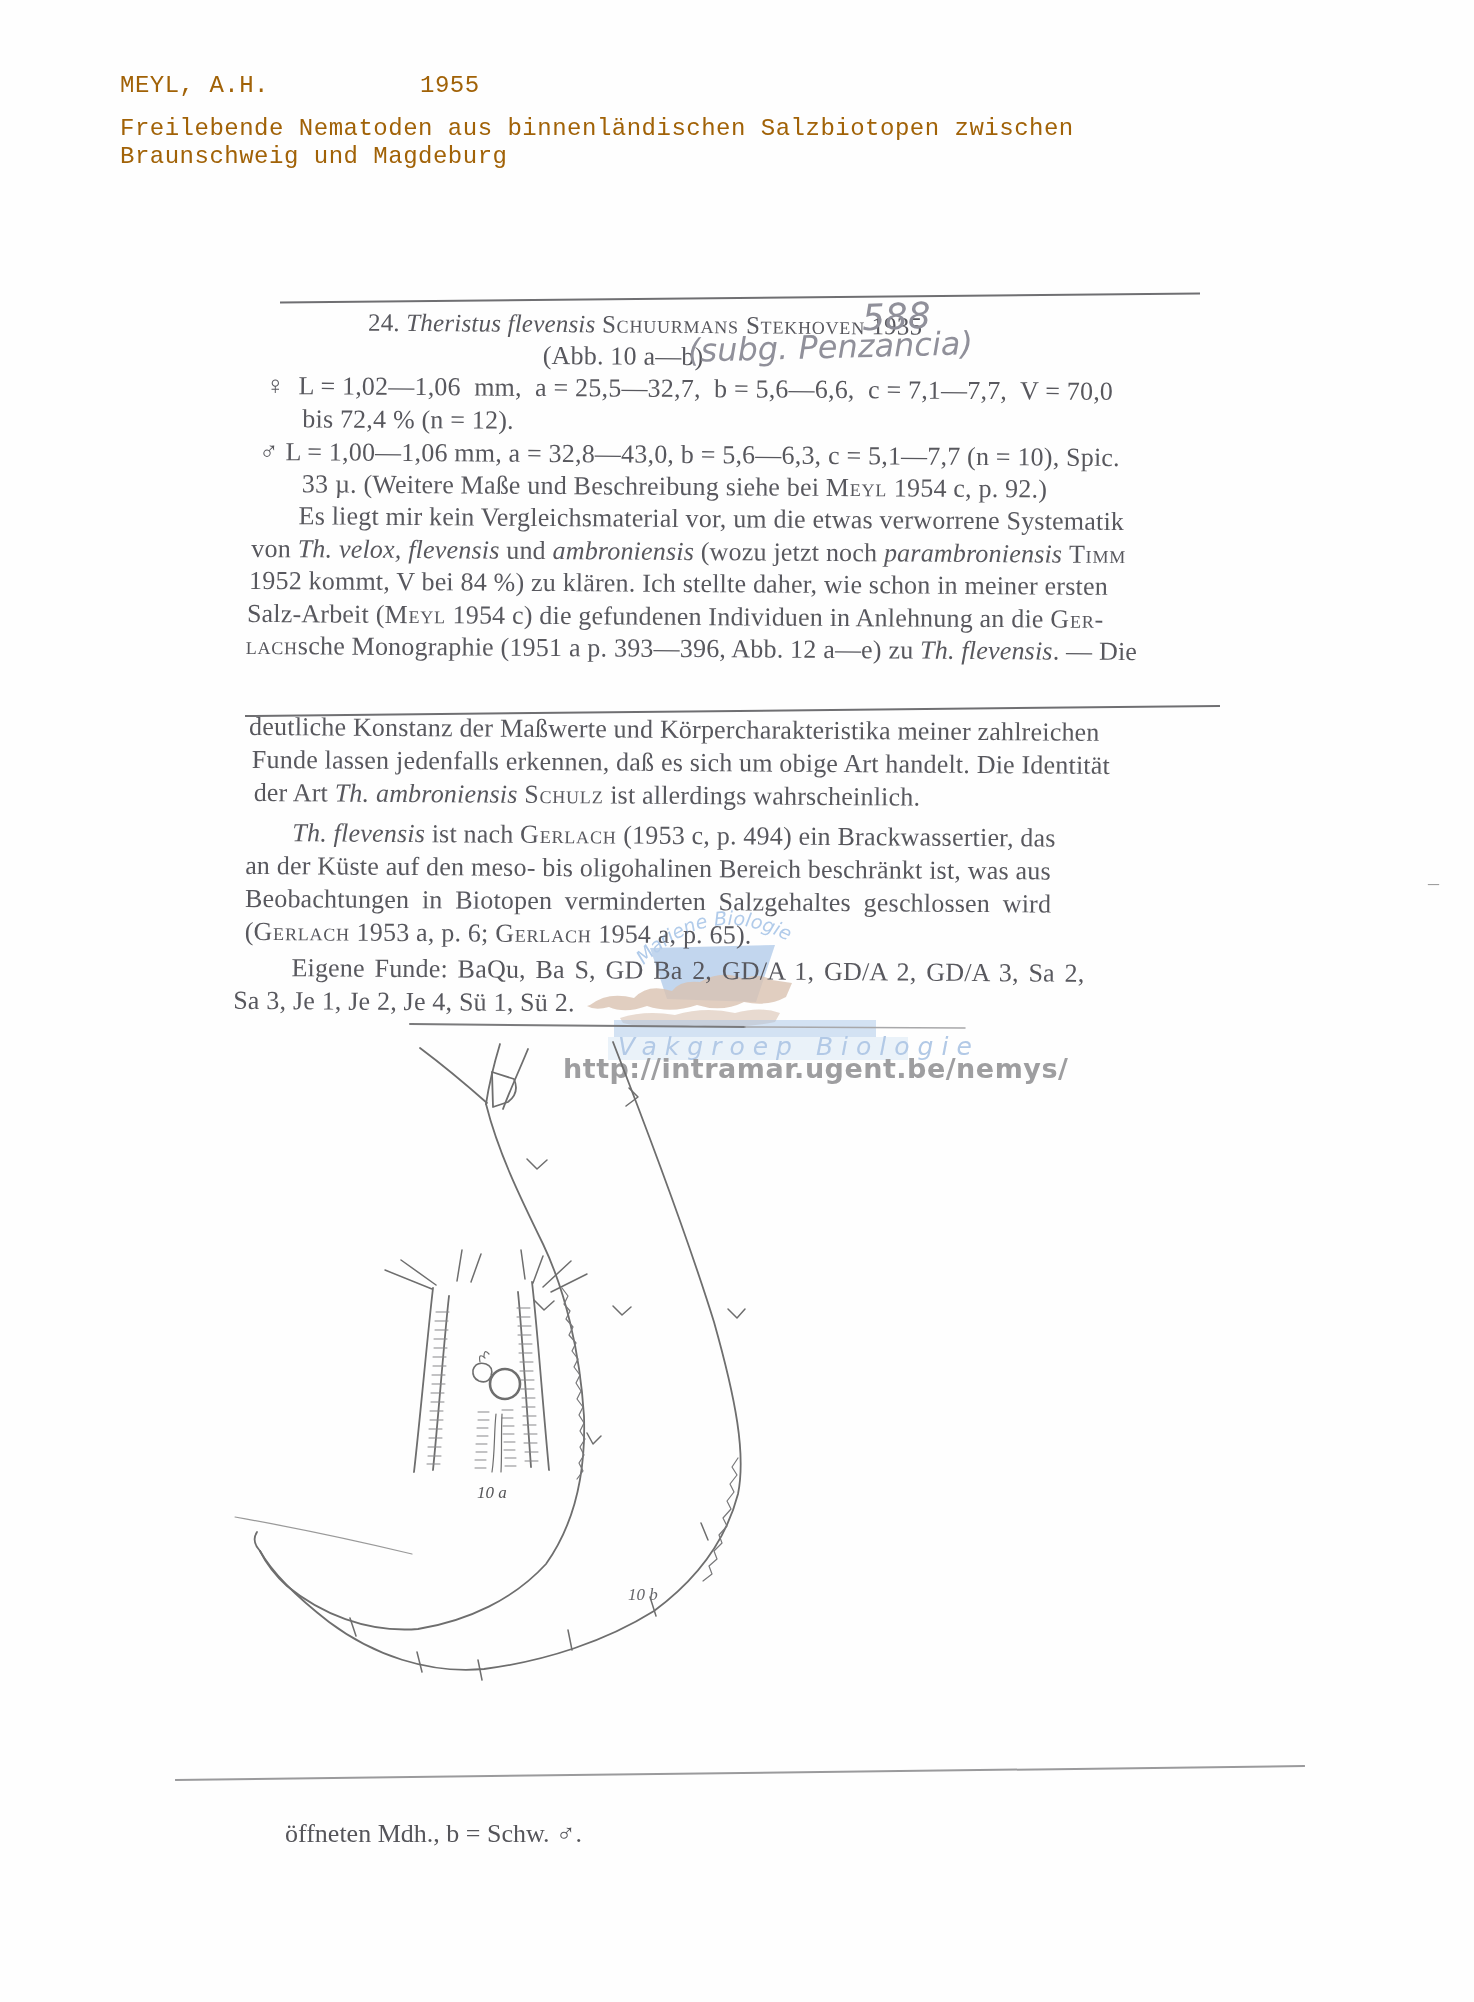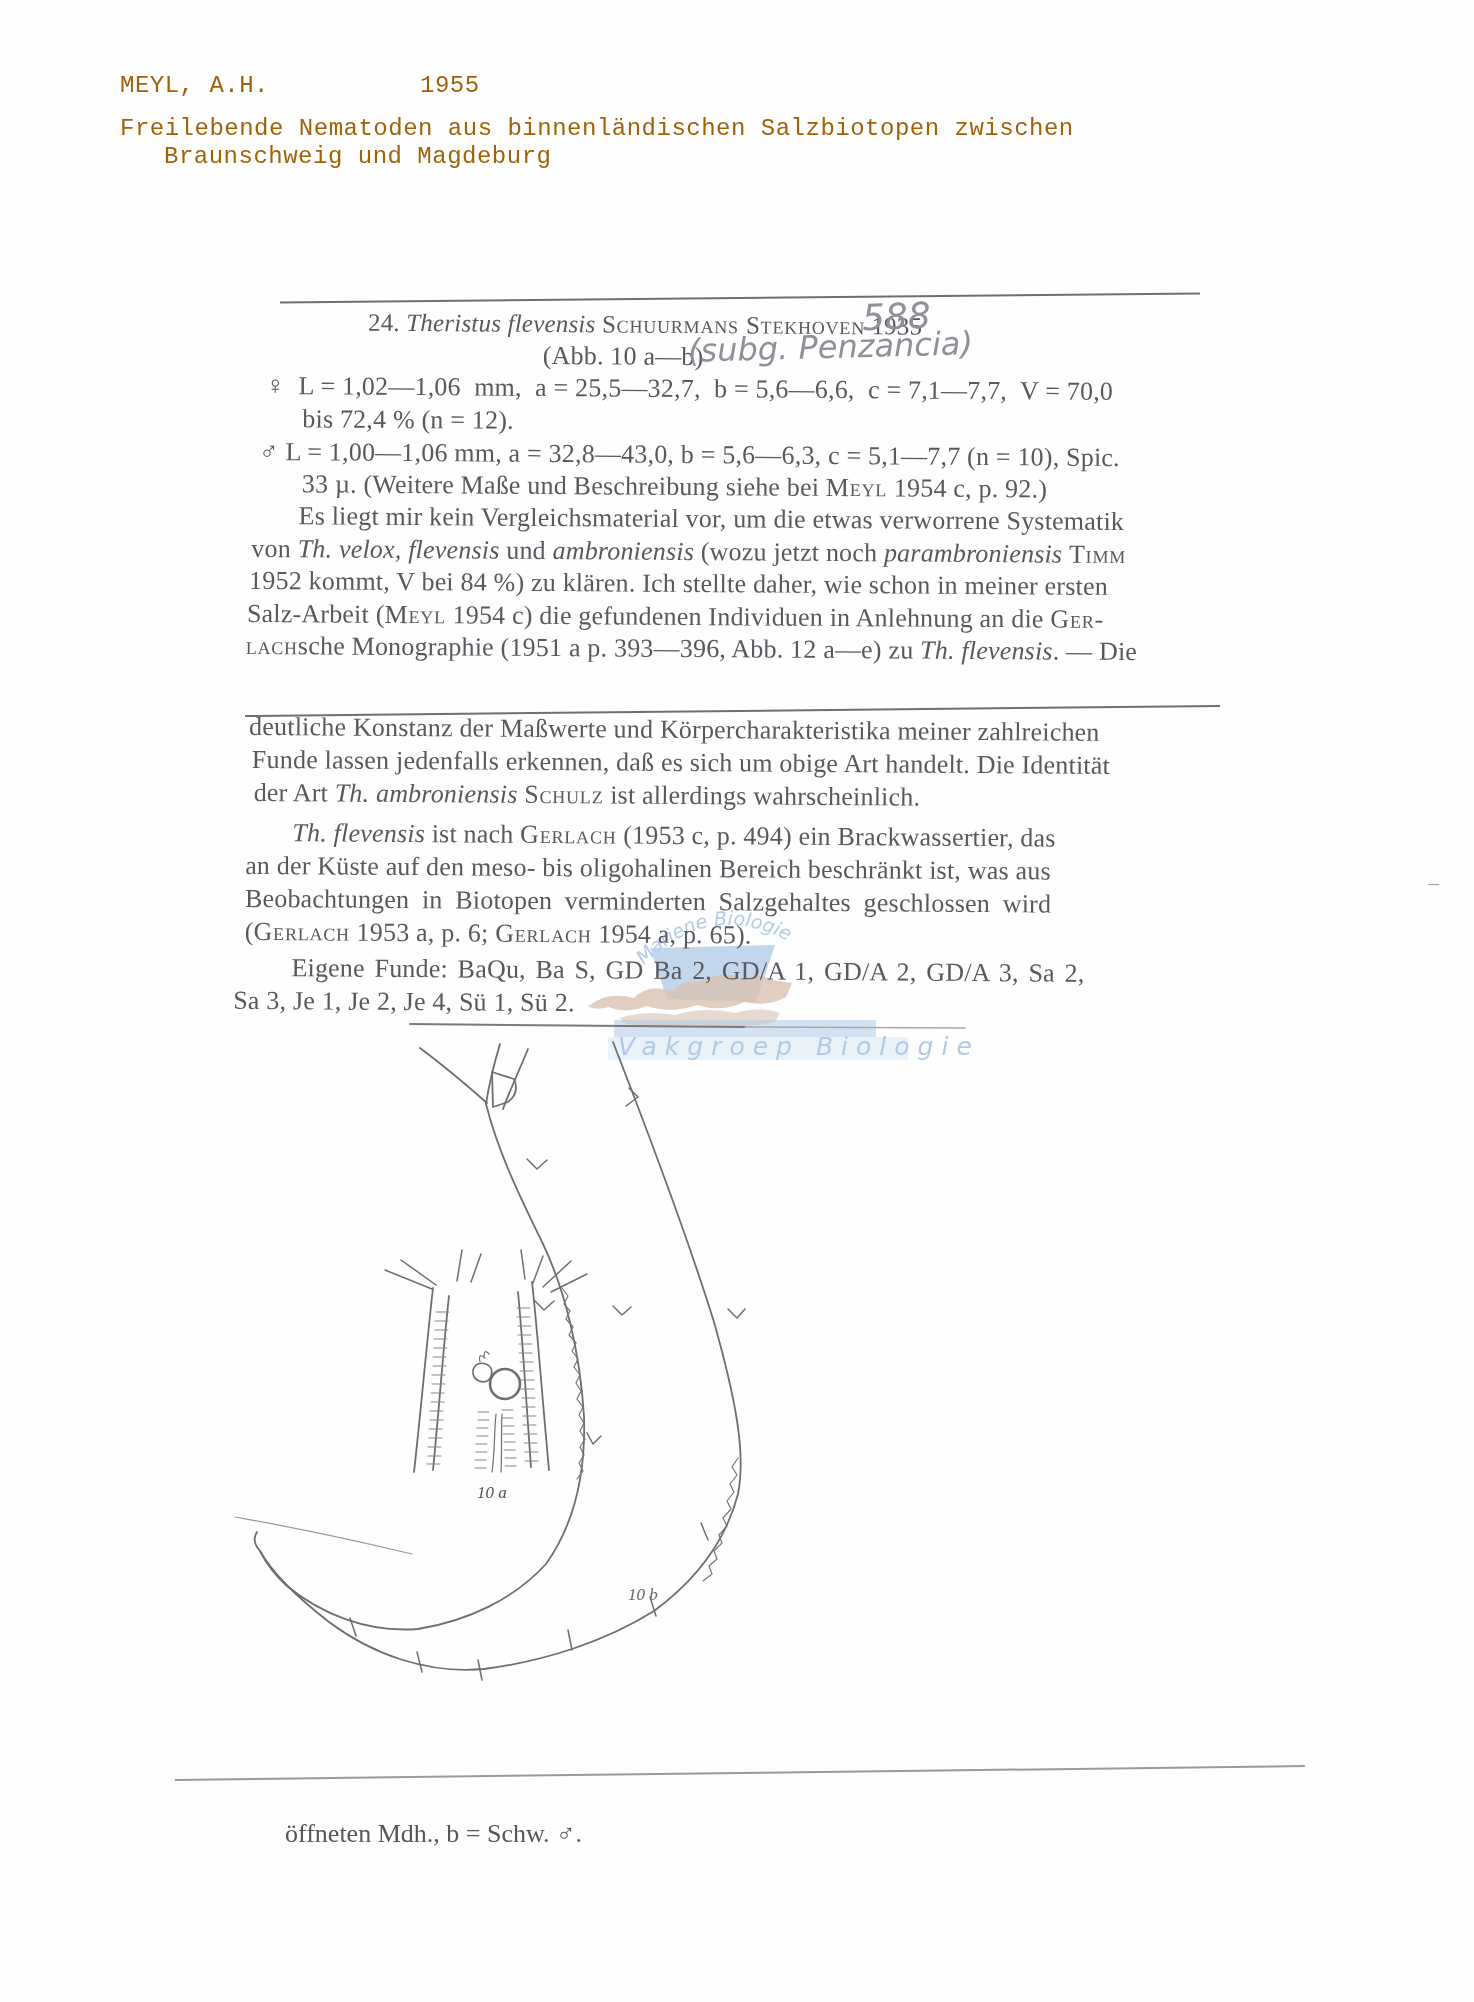--- a/index.html
+++ b/index.html
@@ -29,36 +29,37 @@
   svg{position:absolute;}
 </style>
 </head>
 <body>
 
 <div class="page">
 
   <div class="tw" style="left:120px;top:72px;">MEYL, A.H.</div>
   <div class="tw" style="left:420px;top:72px;">1955</div>
   <div class="tw" style="left:120px;top:115px;">Freilebende Nematoden aus binnenländischen Salzbiotopen zwischen</div>
-  <div class="tw" style="left:120px;top:143px;margin-left:44px;">Braunschweig und Magdeburg</div>
+  <div class="tw" style="left:120px;top:143px;">Braunschweig und Magdeburg</div>
 
   <svg style="left:560px;top:885px;" width="320" height="145" viewBox="0 0 320 145">
     <defs>
         <path id="arcp" d="M78 86 Q 150 8 238 62" fill="none"></path>
       </defs>
     <text font-family="DejaVu Sans, sans-serif" font-size="19" font-style="italic" fill="#a9c6e8" opacity="0.9">
       <textPath href="#arcp" startOffset="8">Mariene Biologie</textPath>
     </text>
     <polygon points="90,63 215,60 196,117 107,114" fill="#b7cfeb" opacity="0.85"></polygon>
     <path fill="#d9c2b0" opacity="0.8" d="M30 120 q18 -14 44 -7 q14 -15 38 -7 q8 -11 28 -9 q22 -13 44 -3 q14 -7 28 1 l20 3 l-6 14 q-18 10 -42 5 q-22 11 -47 3 q-26 9 -50 1 q-22 8 -38 1 q-14 4 -22 -1 z"></path>
     <path fill="#d9c2b0" opacity="0.6" d="M60 133 q25 -8 55 -3 q30 -9 60 -2 q25 -7 45 0 l-5 9 q-40 8 -80 3 q-45 5 -72 -2 z"></path>
   </svg>
   <div class="wm-band" style="left:614px;top:1020px;width:262px;height:17px;"></div>
   <div class="wm-band2" style="left:608px;top:1037px;width:300px;height:23px;"></div>
   <div class="wm-name" style="left:618px;top:1032px;font-style:italic;">Vakgroep Biologie</div>
+  <div class="wm-url" style="left:563px;top:1053px;">http://intramar.ugent.be/nemys/</div>
 
   <div class="rule" style="left:280px;top:297px;width:920px;transform:rotate(-0.55deg);"></div>
   <div class="rule" style="left:245px;top:710px;width:975px;transform:rotate(-0.6deg);"></div>
 
   <div style="position:absolute;left:0;top:0;width:1474px;height:1100px;transform:rotate(0.4deg);transform-origin:260px 320px;">
     <div class="exline" style="left:368px;top:308px;font-size:25px;"><span>24. </span><span class="seg-i">Theristus flevensis </span><span class="seg-sc">Schuurmans Stekhoven</span><span> 1935</span></div>
     <div class="exline" style="left:543px;top:339px;"><span>(Abb. 10 a—b)</span></div>
     <div class="exline" style="left:266px;top:371px;"><span>♀  L = 1,02—1,06  mm,  a = 25,5—32,7,  b = 5,6—6,6,  c = 7,1—7,7,  V = 70,0</span></div>
     <div class="exline" style="left:303px;top:404px;"><span>bis 72,4 % (n = 12).</span></div>
     <div class="exline" style="left:260px;top:437px;"><span>♂ L = 1,00—1,06 mm, a = 32,8—43,0, b = 5,6—6,3, c = 5,1—7,7 (n = 10), Spic.</span></div>

